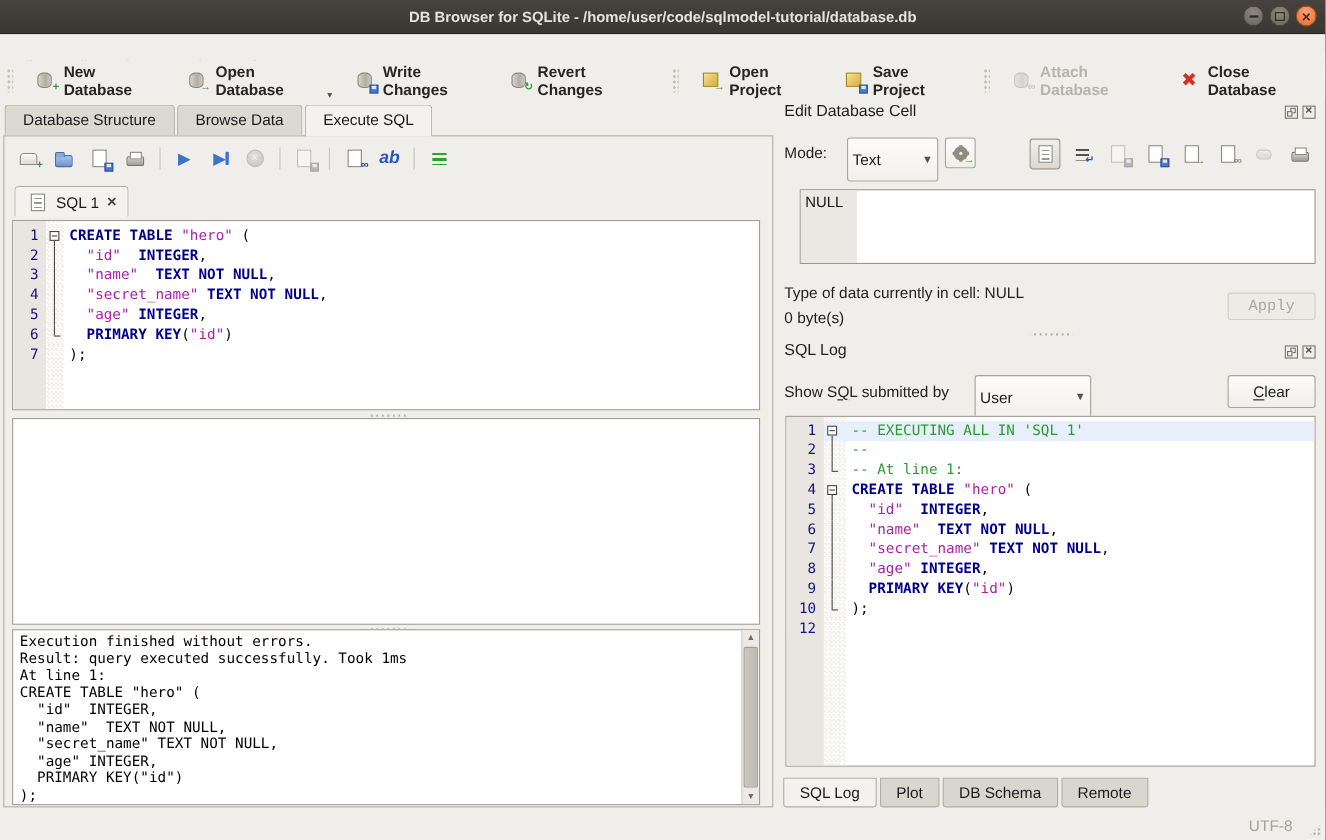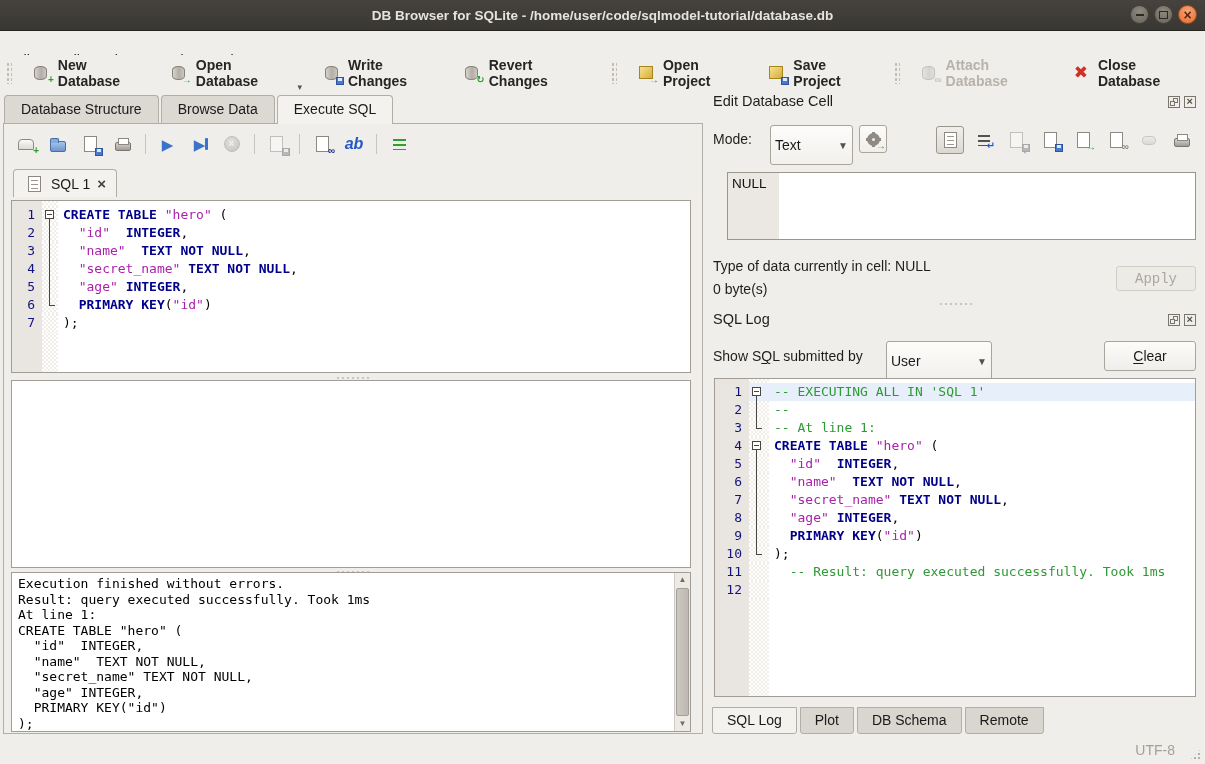--- a/index.html
+++ b/index.html
@@ -486,21 +486,21 @@
     <div class="dock-btns" style="top:224px;">
       <span class="dk float"></span>
       <span class="dk closeb"></span>
     </div>
 
     <div class="fieldlabel" style="left:7px;top:258px;" id="filterlabel">Show S<span class="mn">Q</span>L submitted by</div>
     <div class="combo" style="left:180px;top:251px;width:106px;">
       <span>User</span>
       <span class="caret">▼</span>
     </div>
-    <div class="btn" style="right:9px;top:251px;width:92px;" id="clearbtn">
+    <div class="btn" style="right:9px;top:251px;width:80px;" id="clearbtn">
         <span><span class="mn">C</span>lear</span>
       </div>
 
     <div class="loglines" style="left:8px;top:288px;right:9px;height:319px;">
       <div class="code-rows" id="sqlloglines" style="padding-top:4px;">
           <div class="code-row hl">
             <span class="ln">1</span>
             <span class="fold">
               <i class="vb"></i>
               <i class="bx"></i>
@@ -567,25 +567,20 @@
             </span>
             <span class="codeline"><span>  </span><span class="k">PRIMARY KEY</span><span>(</span><span class="s">"id"</span><span>)</span></span>
           </div>
           <div class="code-row">
             <span class="ln">10</span>
             <span class="fold">
               <i class="vt"></i>
               <i class="ct"></i>
             </span>
             <span class="codeline"><span>);</span></span>
-          </div>
-          <div class="code-row">
-            <span class="ln">11</span>
-            <span class="fold"></span>
-            <span class="codeline"><span>  </span><span class="cm">-- Result: query executed successfully. Took 1ms</span></span>
           </div>
           <div class="code-row">
             <span class="ln">12</span>
             <span class="fold"></span>
             <span class="codeline"></span>
           </div>
         </div>
     </div>
 
     <div class="bottom-tabs" style="top:617px;" id="bottomtabs">

